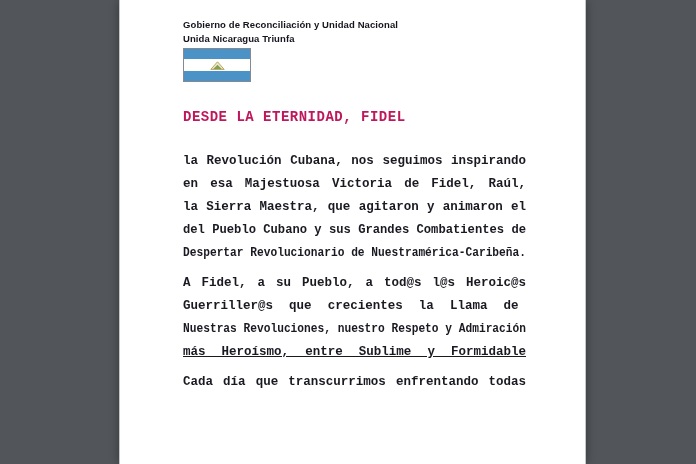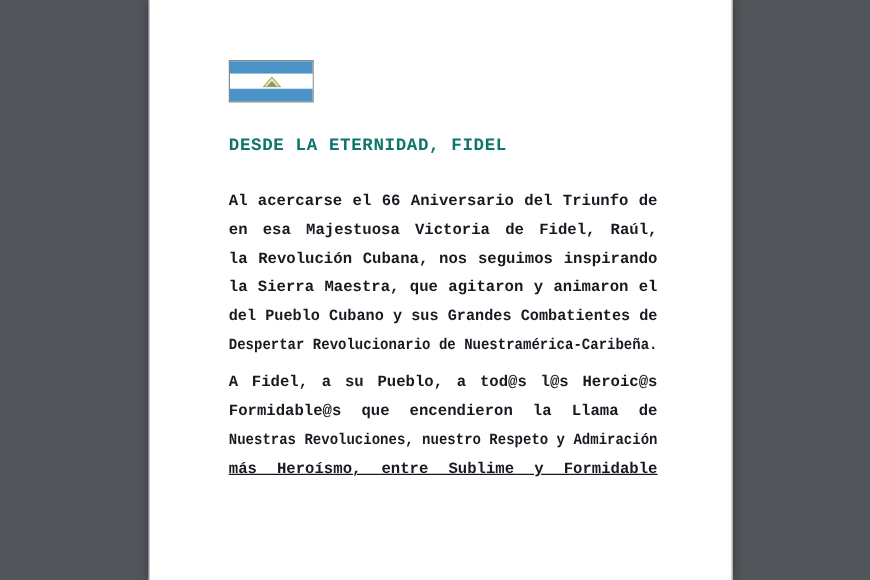--- a/index.html
+++ b/index.html
@@ -32,21 +32,21 @@
     width:66px;height:32px;
     border:1px solid #848a8f;
     display:flex;flex-direction:column;
     box-sizing:content-box;
   }
   .flag .stripe-blue{flex:1;background:var(--flag-blue,#4b93c6);}
   .flag .stripe-white{flex:1.1;background:var(--flag-white,#ffffff);
     display:flex;align-items:center;justify-content:center;}
   .doc-title{
     position:absolute;left:63px;top:108px;
-    color:#0f766e;
+    color:#be185d;
     font-family:"Liberation Mono","DejaVu Sans Mono",monospace;
     font-weight:bold;font-size:14px;line-height:18px;
     letter-spacing:.5px;
     white-space:pre;
   }
   .doc-body{
     position:absolute;left:63px;top:150px;width:343px;
     color:#191921;
     font-family:"Liberation Mono","DejaVu Sans Mono",monospace;
     font-weight:bold;font-size:12.5px;line-height:23px;
@@ -54,47 +54,53 @@
   .para{margin:0 0 7px 0;}
   .line{height:23px;white-space:pre;}
   .line > span{display:inline-block;white-space:pre;transform-origin:left center;}
 </style>
 </head>
 <body>
 
 <div class="stage">
   <div class="paper">
 
+    <div class="org-header">
+      <div>Gobierno de Reconciliación y Unidad Nacional</div>
+      <div>Unida Nicaragua Triunfa</div>
+    </div>
 
     <div class="flag">
       <div class="stripe-blue"></div>
       <div class="stripe-white">
         <span style="display:inline-flex;line-height:0;">
           <svg width="15" height="9" viewBox="0 0 15 9">
             <polygon points="7.5,0.8 14.2,8.4 0.8,8.4" fill="#ece9d2" stroke="#b99a46" stroke-width="0.9"></polygon>
             <polygon points="7.5,3.8 11.8,8.1 3.2,8.1" fill="#7da257"></polygon>
           </svg>
         </span>
       </div>
       <div class="stripe-blue"></div>
     </div>
 
     <div class="doc-title">DESDE LA ETERNIDAD, FIDEL</div>
 
     <div class="doc-body">
         <div class="para">
-          <div class="line"><span style="word-spacing: 0.776786px;">Al acercarse el 66 Aniversario del Triunfo de</span></div>
+          <div class="line"><span style="word-spacing: 1.0875px;">la Revolución Cubana, nos seguimos inspirando</span></div>
           <div class="line"><span style="word-spacing: 4.65625px;">en esa Majestuosa Victoria de Fidel, Raúl,</span></div>
-          <div class="line"><span style="word-spacing: 1.0875px;">la Revolución Cubana, nos seguimos inspirando</span></div>
           <div class="line"><span style="word-spacing: 0.776786px;">la Sierra Maestra, que agitaron y animaron el</span></div>
           <div class="line"><span style="transform: scaleX(0.972877);">del Pueblo Cubano y sus Grandes Combatientes de</span></div>
           <div class="line"><span style="transform: scaleX(0.896586);">Despertar Revolucionario de Nuestramérica-Caribeña.</span></div>
         </div>
         <div class="para">
           <div class="line"><span style="word-spacing: 3.49219px;">A Fidel, a su Pueblo, a tod@s l@s Heroic@s</span></div>
-          <div class="line"><span style="word-spacing: 8.5875px;">Formidable@s que encendieron la Llama de</span></div>
+          <div class="line"><span style="word-spacing: 8.5875px;">Guerriller@s que crecientes la Llama de</span></div>
           <div class="line"><span style="transform: scaleX(0.896586);">Nuestras Revoluciones, nuestro Respeto y Admiración</span></div>
           <div class="line"><span style="word-spacing: 8.5875px; text-decoration: underline;">más Heroísmo, entre Sublime y Formidable</span></div>
+        </div>
+        <div class="para">
+          <div class="line"><span style="word-spacing: 2.5875px;">Cada día que transcurrimos enfrentando todas</span></div>
         </div>
       </div>
 
   </div>
 </div>
 
 </body></html>

